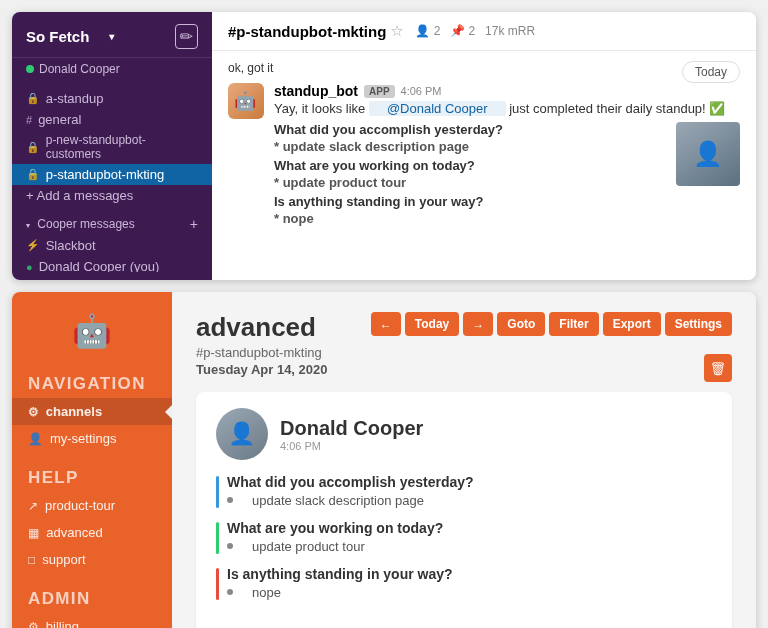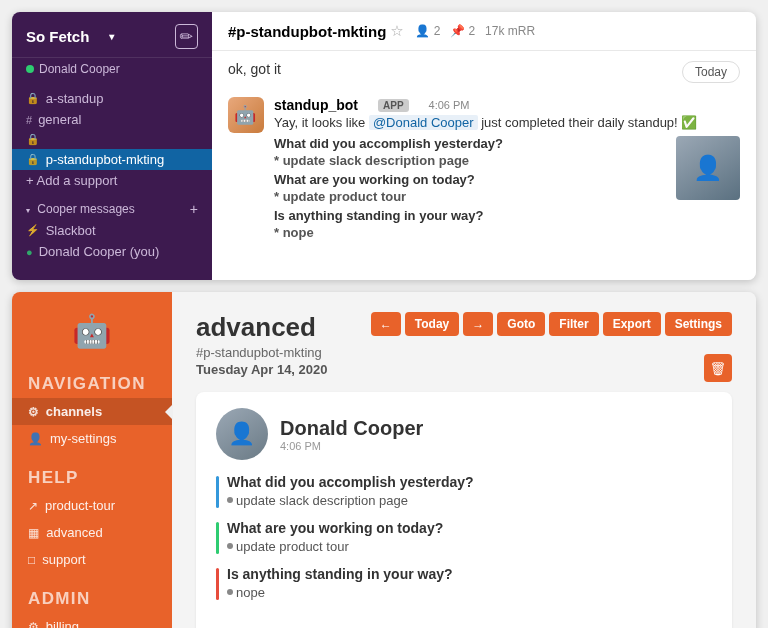--- a/index.html
+++ b/index.html
@@ -161,23 +161,23 @@
     }
 
     .slack-messages {
       flex: 1;
       padding: 10px 16px;
       overflow: hidden;
       position: relative;
     }
 
     .ok-got-it {
-      font-size: 14px;
+      font-size: 12px;
       color: #333;
-      margin-bottom: 20px;
+      margin-bottom: 8px;
     }
 
     .today-badge {
       position: absolute;
       right: 16px;
       top: 10px;
       background: #fff;
       border: 1px solid #ddd;
       border-radius: 16px;
       padding: 3px 12px;
@@ -205,21 +205,21 @@
 
     .message-content {
       flex: 1;
     }
 
     .message-sender {
       font-weight: 700;
       font-size: 14px;
       display: flex;
       align-items: center;
-      gap: 20px;
+      gap: 6px;
     }
 
     .app-badge {
       background: #ccc;
       color: #555;
       font-size: 10px;
       padding: 1px 5px;
       border-radius: 3px;
       font-weight: 600;
     }
@@ -232,21 +232,21 @@
 
     .message-text {
       font-size: 13px;
       color: #333;
       margin-top: 2px;
     }
 
     .message-text .mention {
       color: #1164a3;
       background: #e8f0f8;
-      padding: 0 4px;
+      padding: 0 18px;
       border-radius: 2px;
     }
 
     .standup-questions {
       margin-top: 6px;
       display: flex;
       gap: 8px;
     }
 
     .standup-text {
@@ -503,21 +503,21 @@
       font-weight: 700;
       color: #333;
       margin-bottom: 3px;
     }
 
     .q-content .answer-bullet {
       font-size: 13px;
       color: #555;
       display: flex;
       align-items: flex-start;
-      gap: 3px;
+      gap: 19px;
     }
 
     .bullet-dot {
       width: 6px;
       height: 6px;
       border-radius: 50%;
       background: #888;
       flex-shrink: 0;
       margin-top: 4px;
     }
@@ -555,27 +555,28 @@
       <div class="slack-nav-item">
         <span class="icon">🔒</span>
         <span>a-standup</span>
       </div>
       <div class="slack-nav-item">
         <span class="icon">#</span>
         <span>general</span>
       </div>
       <div class="slack-nav-item">
         <span class="icon">🔒</span>
+        <span style="font-size:12px;">p-new-standupbot-customers</span>
       </div>
       <div class="slack-nav-item active">
         <span class="icon">🔒</span>
         <span>p-standupbot-mkting</span>
       </div>
       <div class="slack-nav-item">
-        <span>+ Add a support</span>
+        <span>+ Add a messages</span>
       </div>
 
       <div class="section-label">
         <span>
           <span class="triangle">▾</span>
           <span>Cooper messages</span>
         </span>
         <span style="font-size:14px;">+</span>
       </div>
       <div class="slack-nav-item">

